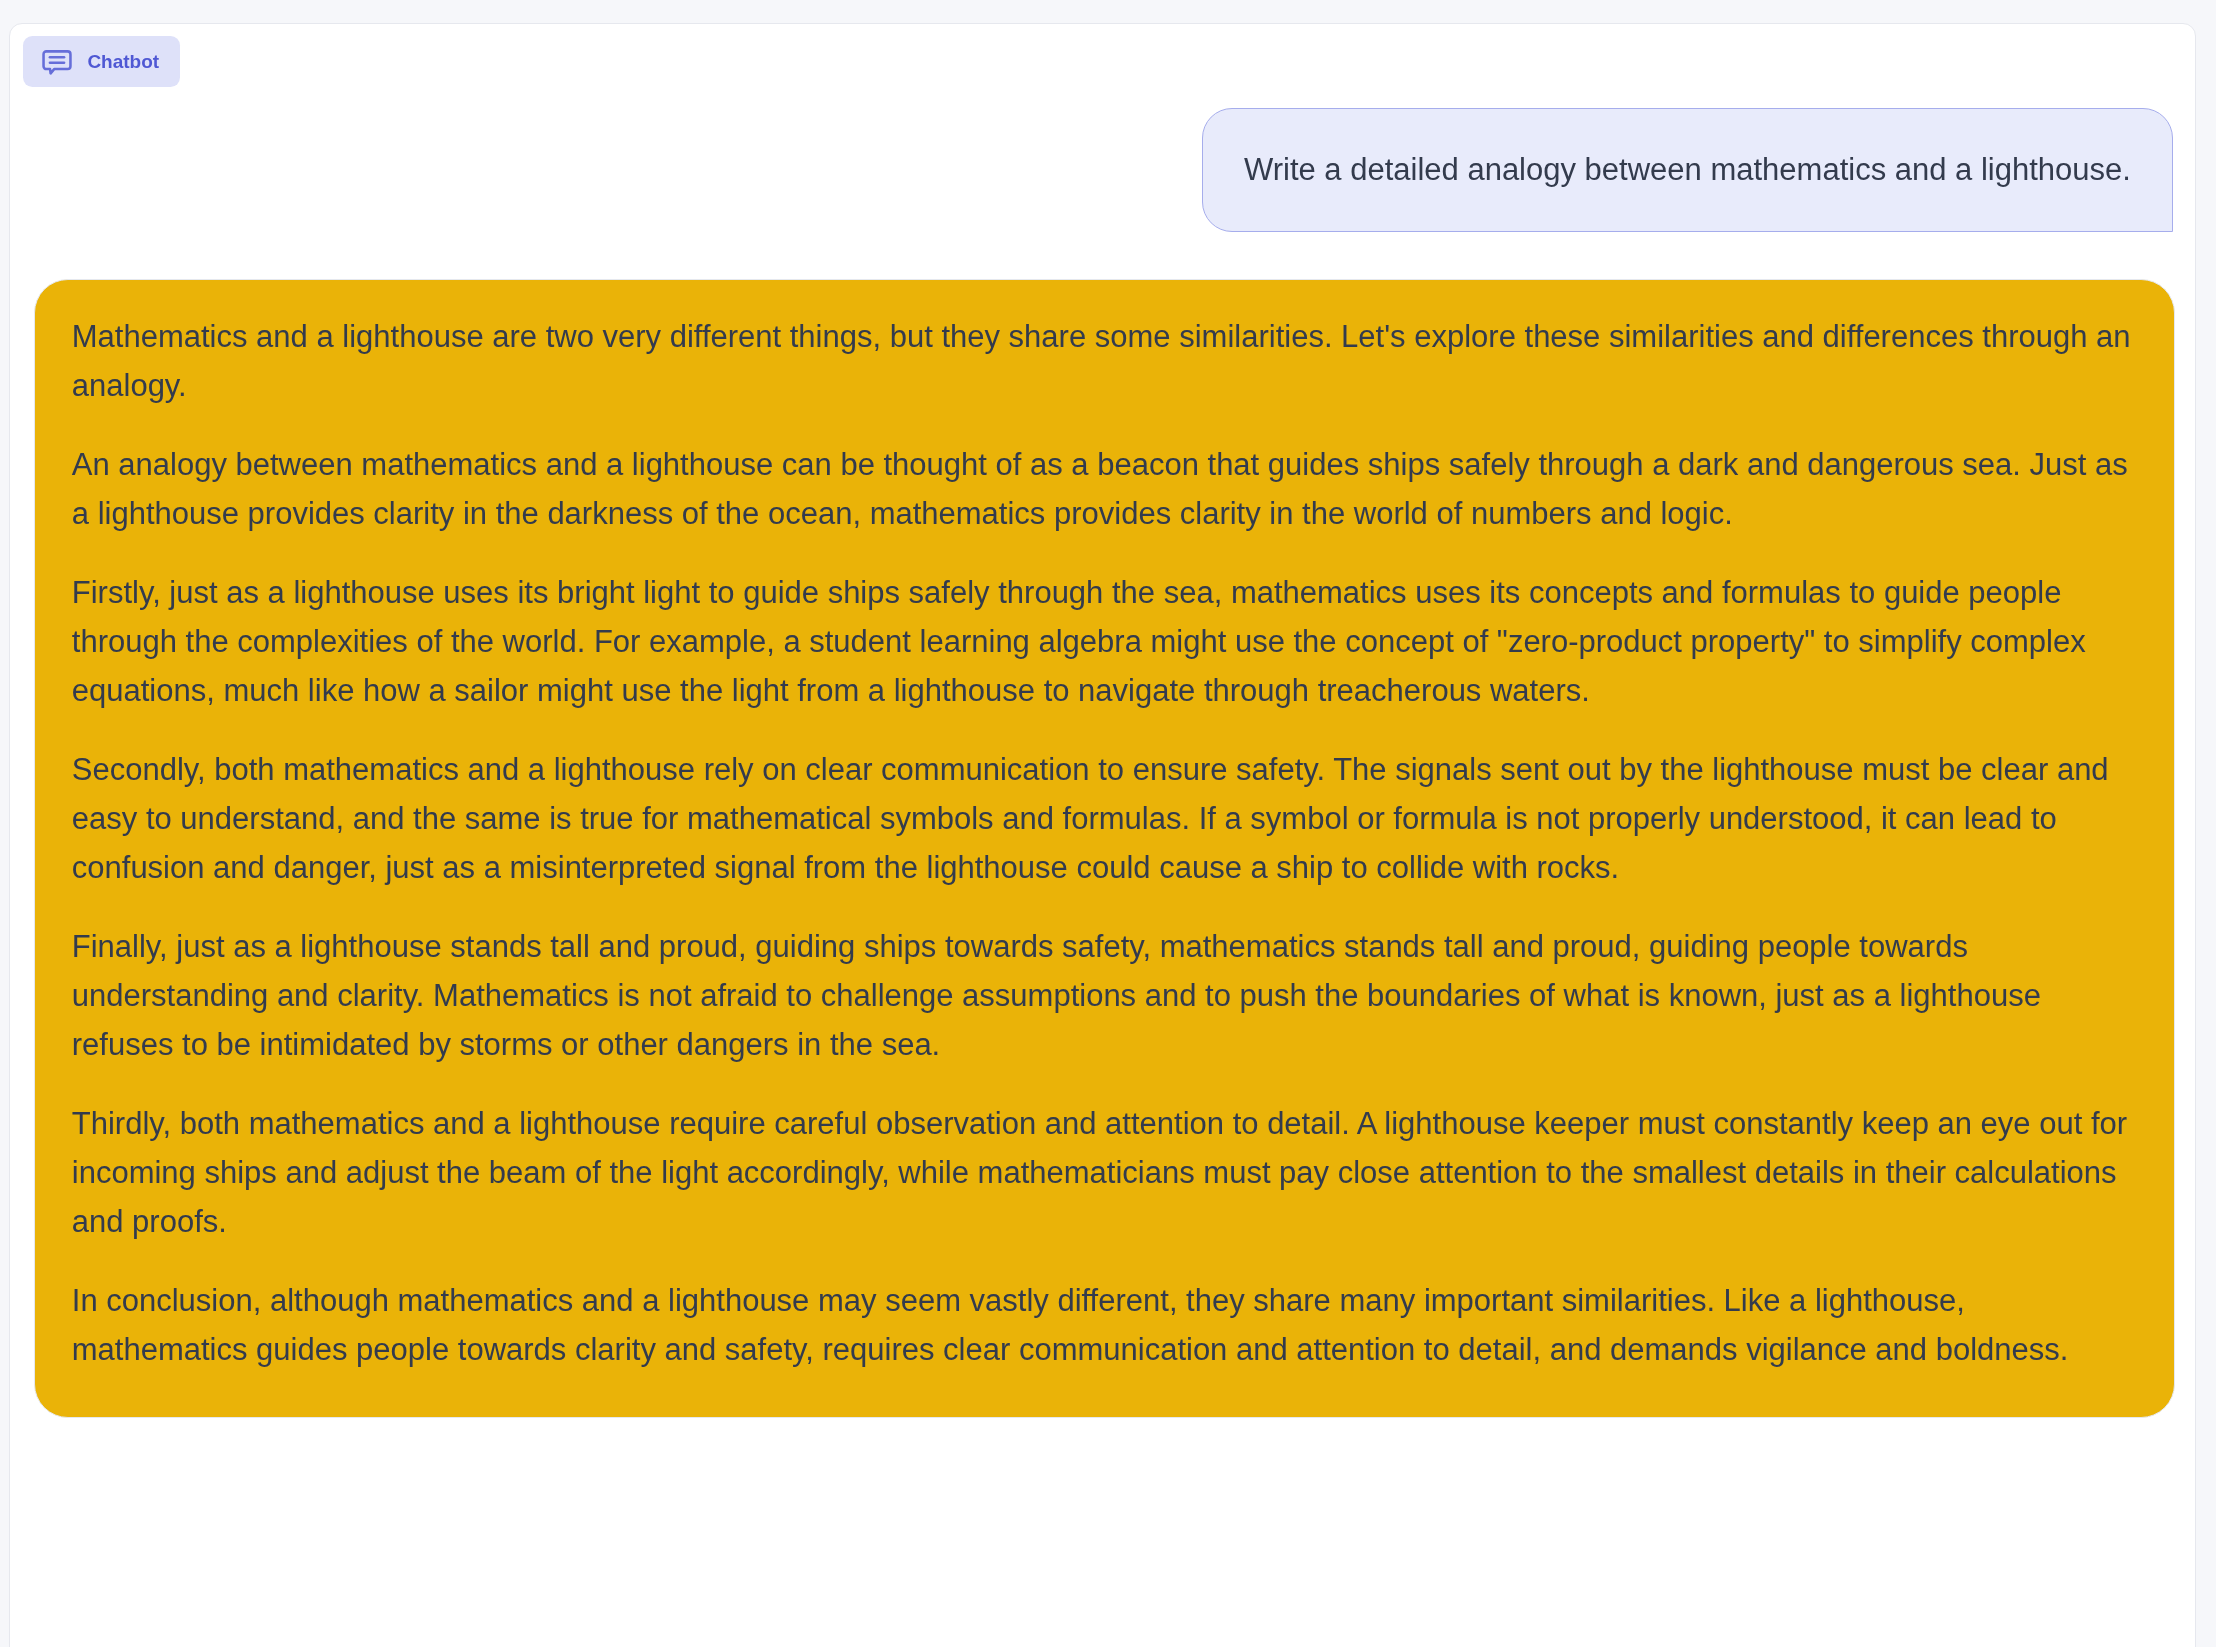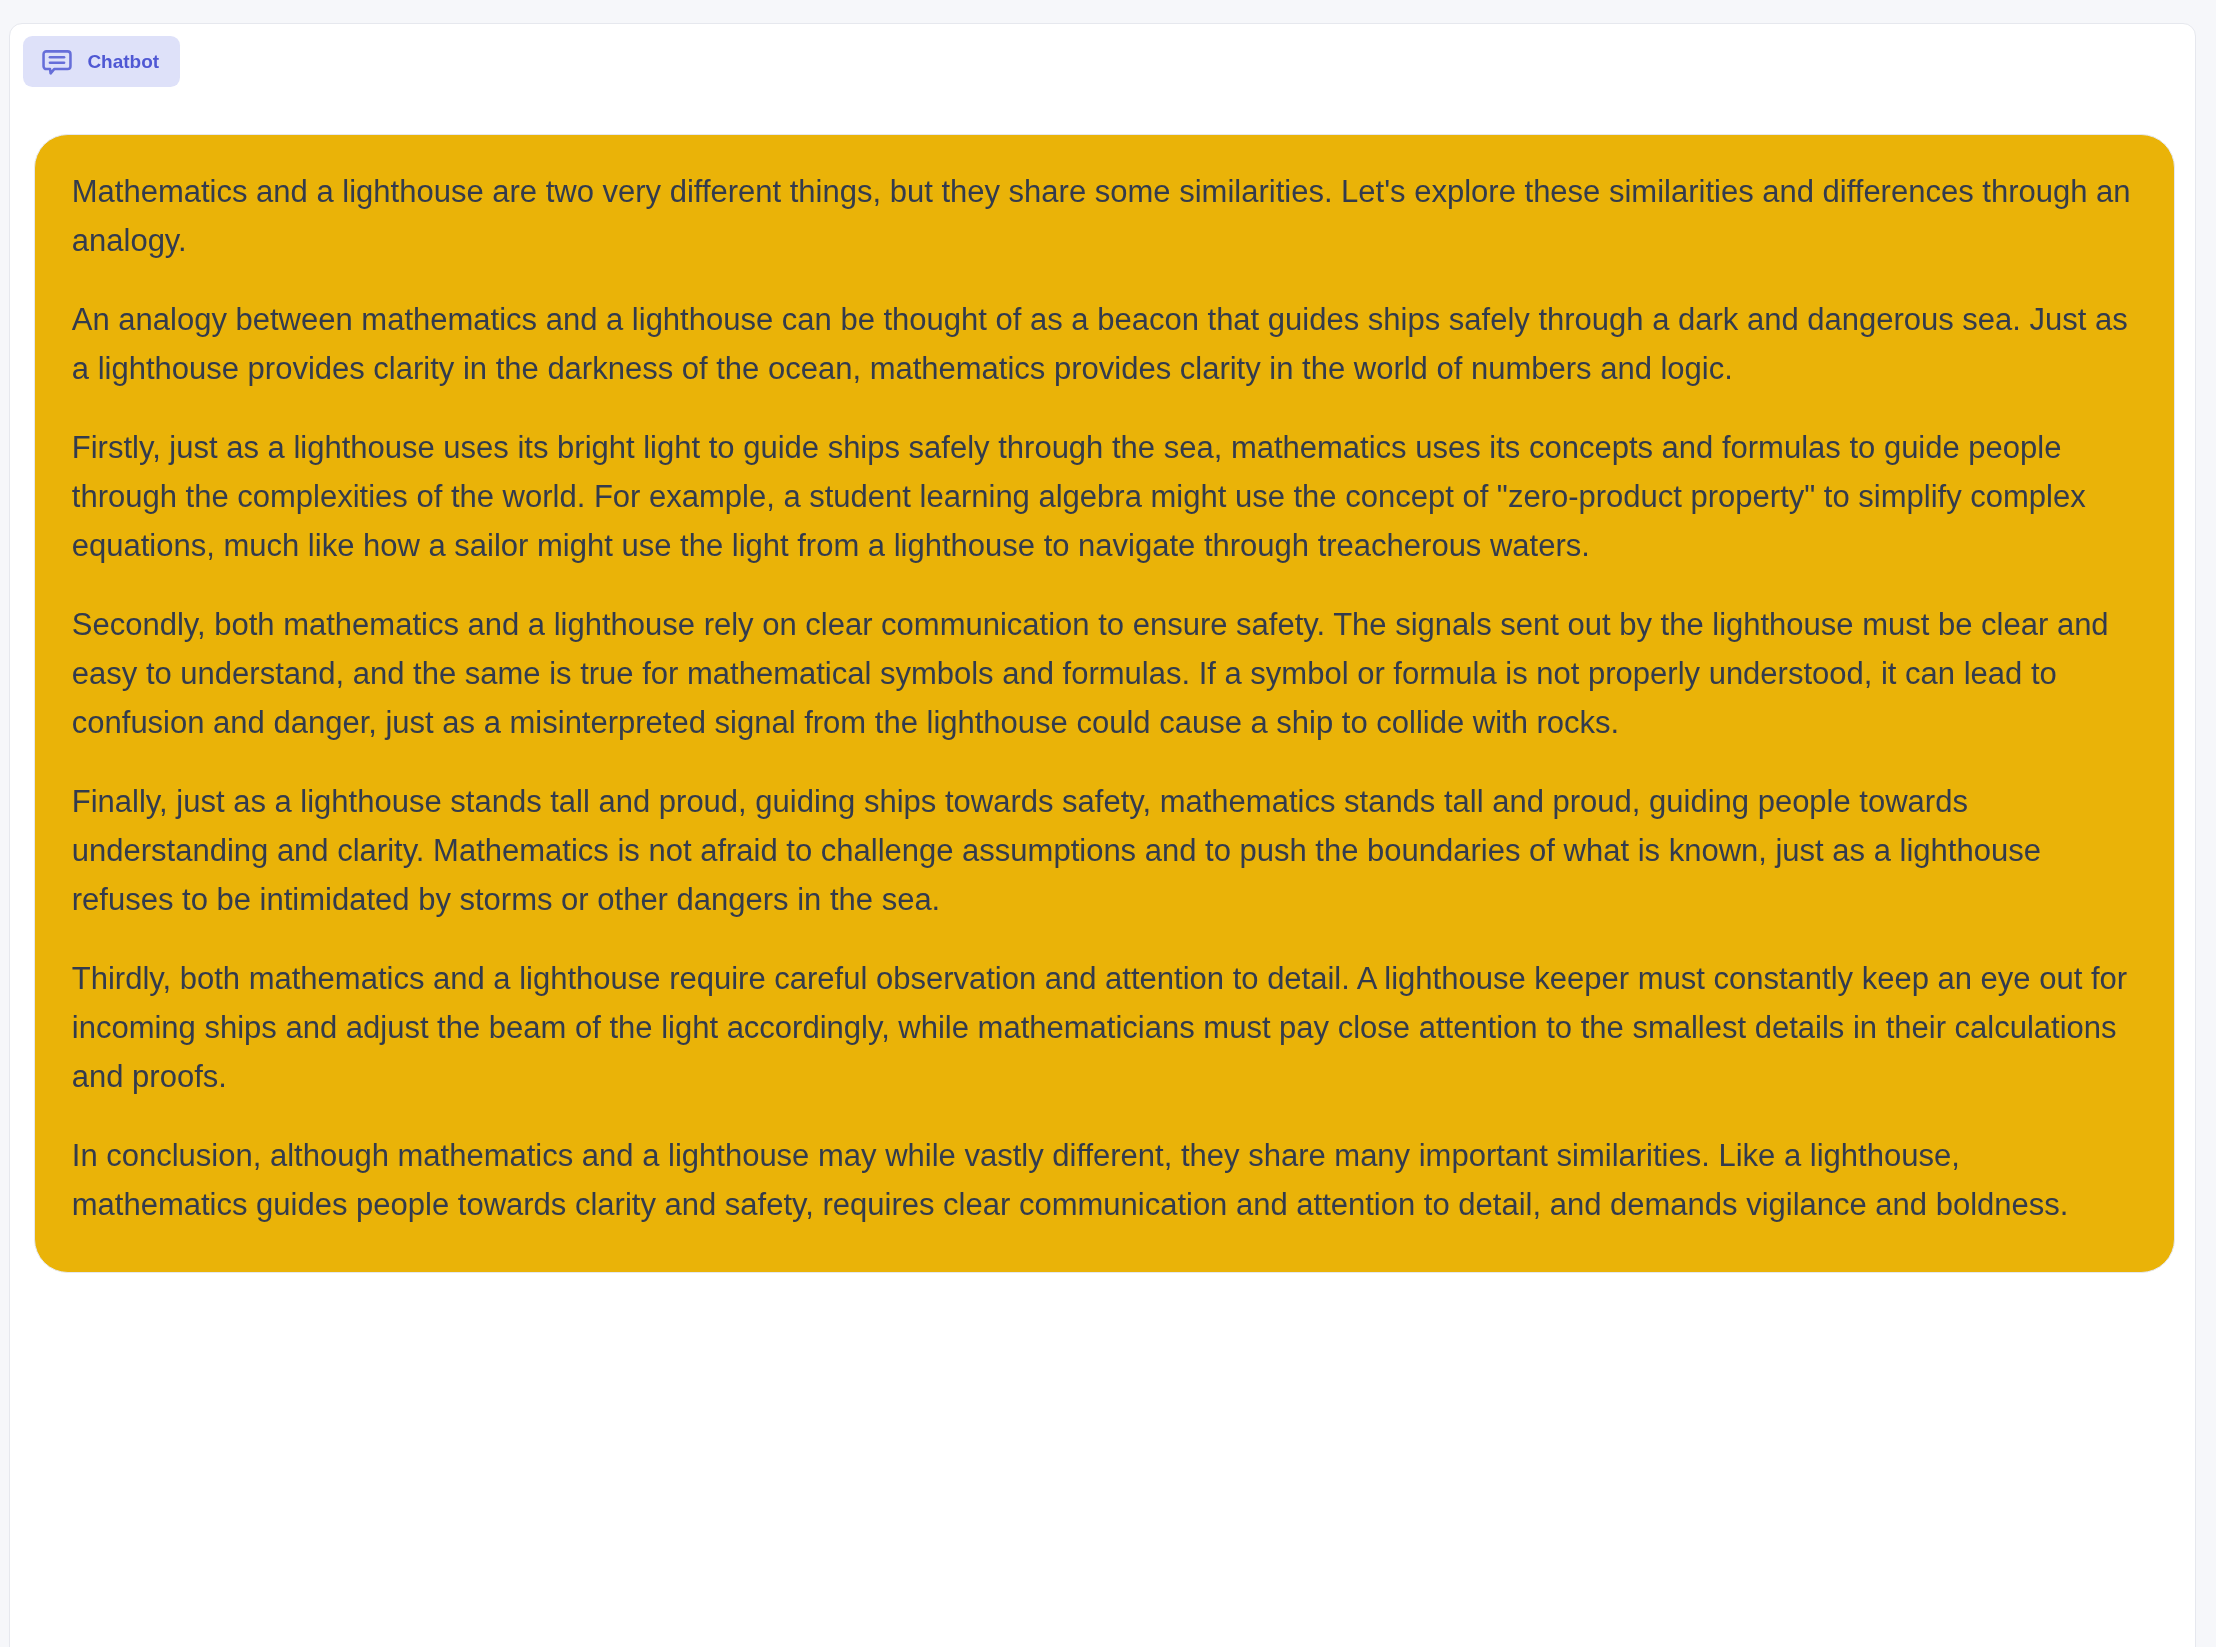--- a/index.html
+++ b/index.html
@@ -94,30 +94,35 @@
     <svg viewBox="0 0 24 24" fill="none" stroke="currentColor" stroke-width="1.8" stroke-linecap="round" stroke-linejoin="round">
       <path d="M4.5 4.5 h15 a2 2 0 0 1 2 2 v8.5 a2 2 0 0 1 -2 2 h-9.5 l-2.5 3 l-0.4 -3 h-2.6 a2 2 0 0 1 -2 -2 v-8.5 a2 2 0 0 1 2 -2 z"></path>
       <line x1="7" y1="8.7" x2="17" y2="8.7"></line>
       <line x1="7" y1="12.5" x2="17" y2="12.5"></line>
     </svg>
     <span>Chatbot</span>
   </div>
 
   <div class="messages">
 
+    <div class="row-user">
+      <div class="bubble-user">
+        <span>Write a detailed analogy between mathematics and a lighthouse.</span>
+      </div>
+    </div>
 
     <div class="row-bot">
       <div class="bubble-bot">
         <div>
             <p>Mathematics and a lighthouse are two very different things, but they share some similarities. Let's explore these similarities and differences through an analogy.</p>
             <p>An analogy between mathematics and a lighthouse can be thought of as a beacon that guides ships safely through a dark and dangerous sea. Just as a lighthouse provides clarity in the darkness of the ocean, mathematics provides clarity in the world of numbers and logic.</p>
             <p>Firstly, just as a lighthouse uses its bright light to guide ships safely through the sea, mathematics uses its concepts and formulas to guide people through the complexities of the world. For example, a student learning algebra might use the concept of "zero-product property" to simplify complex equations, much like how a sailor might use the light from a lighthouse to navigate through treacherous waters.</p>
             <p>Secondly, both mathematics and a lighthouse rely on clear communication to ensure safety. The signals sent out by the lighthouse must be clear and easy to understand, and the same is true for mathematical symbols and formulas. If a symbol or formula is not properly understood, it can lead to confusion and danger, just as a misinterpreted signal from the lighthouse could cause a ship to collide with rocks.</p>
             <p>Finally, just as a lighthouse stands tall and proud, guiding ships towards safety, mathematics stands tall and proud, guiding people towards understanding and clarity. Mathematics is not afraid to challenge assumptions and to push the boundaries of what is known, just as a lighthouse refuses to be intimidated by storms or other dangers in the sea.</p>
             <p>Thirdly, both mathematics and a lighthouse require careful observation and attention to detail. A lighthouse keeper must constantly keep an eye out for incoming ships and adjust the beam of the light accordingly, while mathematicians must pay close attention to the smallest details in their calculations and proofs.</p>
-            <p>In conclusion, although mathematics and a lighthouse may while vastly different, they share many important similarities. Like a lighthouse, mathematics guides people towards clarity and safety, requires clear communication and attention to detail, and demands vigilance and boldness.</p>
+            <p>In conclusion, although mathematics and a lighthouse may seem vastly different, they share many important similarities. Like a lighthouse, mathematics guides people towards clarity and safety, requires clear communication and attention to detail, and demands vigilance and boldness.</p>
           </div>
       </div>
     </div>
 
   </div>
 </div>
 
 
 </body></html>

